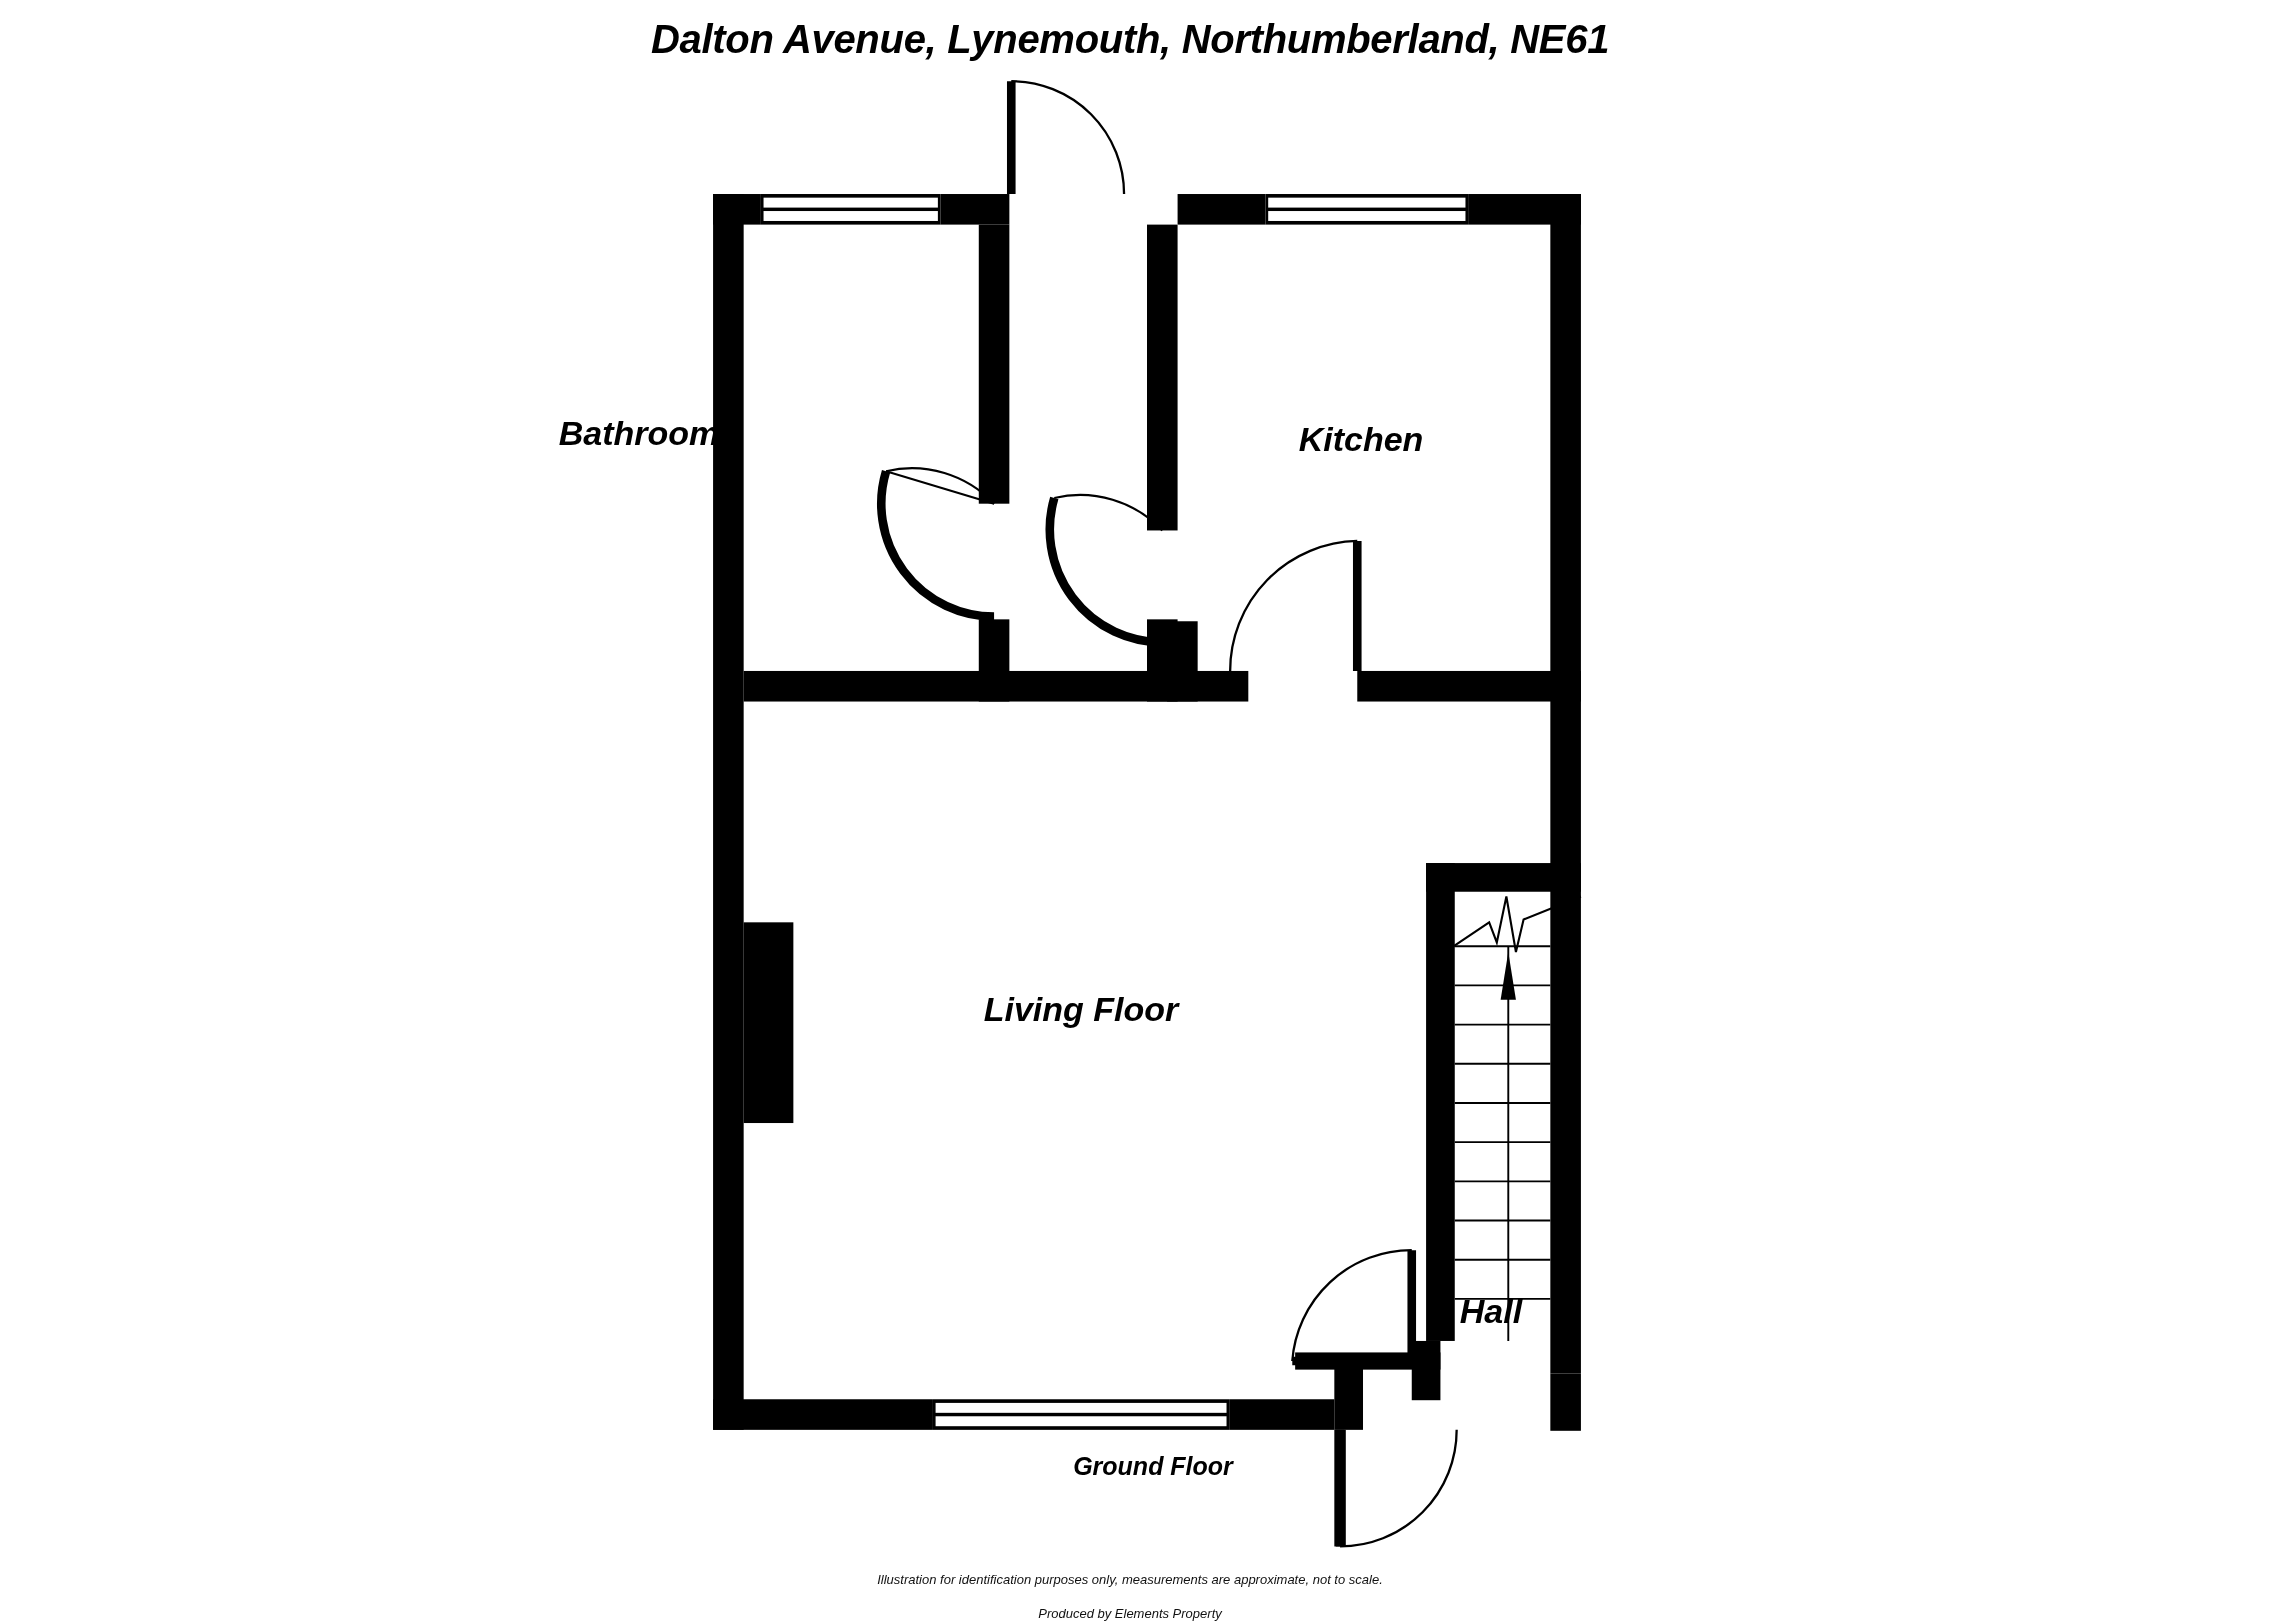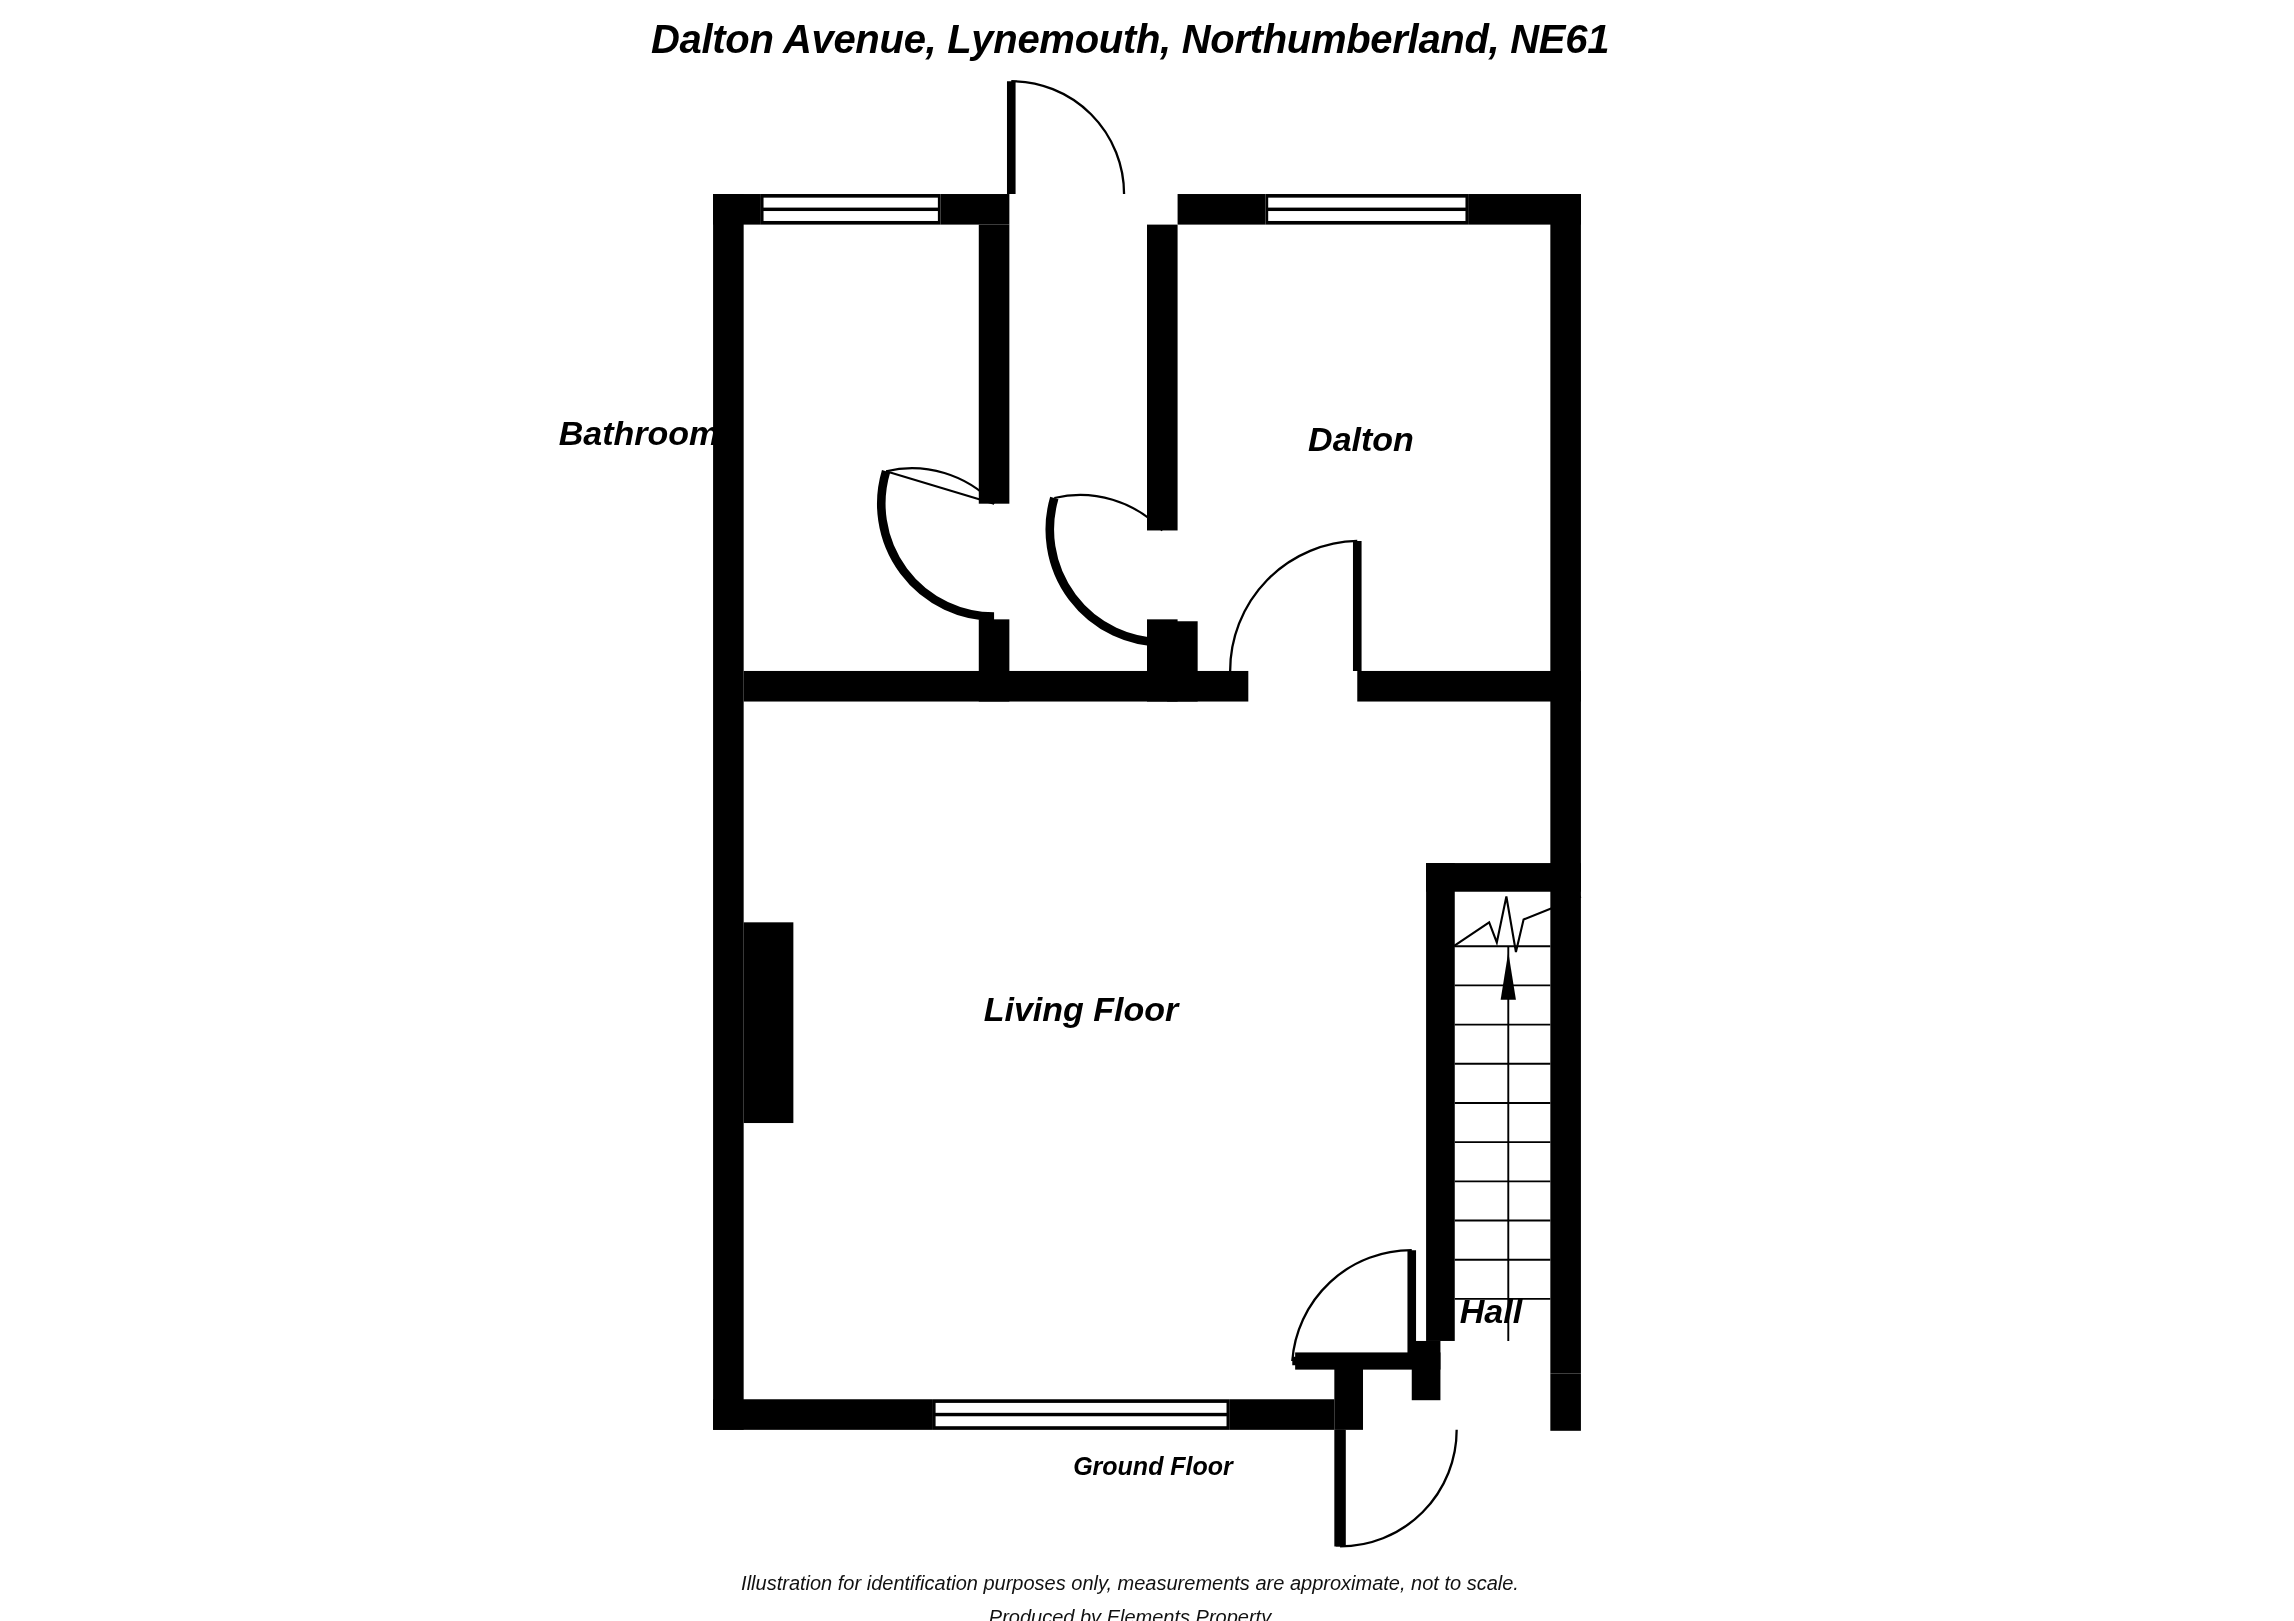--- a/index.html
+++ b/index.html
@@ -66,21 +66,21 @@
     font-size: 25px;
     font-weight: bold;
     white-space: nowrap;
     transform: translate(-50%, -50%);
   }
   .footer {
     position: absolute;
     left: 0;
     width: 2294px;
     text-align: center;
-    font-size: 20px;
+    font-size: 13px;
     font-weight: normal;
     color: #111111;
     white-space: nowrap;
   }
   .footer.line1 { top: 1572px; }
   .footer.line2 { top: 1606px; }
   .footer-inner { display: inline-block; transform: translateX(-17px); }
 </style>
 </head>
 <body>
@@ -220,21 +220,21 @@
 
         <g>
           <polygon points="1578,996 1570,1046 1586,1046" fill="#000000"></polygon>
         </g>
       </g>
 
     </svg>
 
     <div class="room-label" style="left:639px; top:433px;text-align:right;">Bathroom</div>
 
-    <div class="room-label" style="left:1361px; top:439px;">Dalton</div>
+    <div class="room-label" style="left:1361px; top:439px;">Kitchen</div>
 
     <div class="room-label" style="left:1081px; top:1009px;">Living Floor</div>
 
     <div class="room-label" style="left:1491px; top:1311px;text-align:center;">Hall</div>
 
     <div class="floor-label" style="left:1153px; top:1466px;">Ground Floor</div>
 
   </div>
 
   <div class="footer line1">

